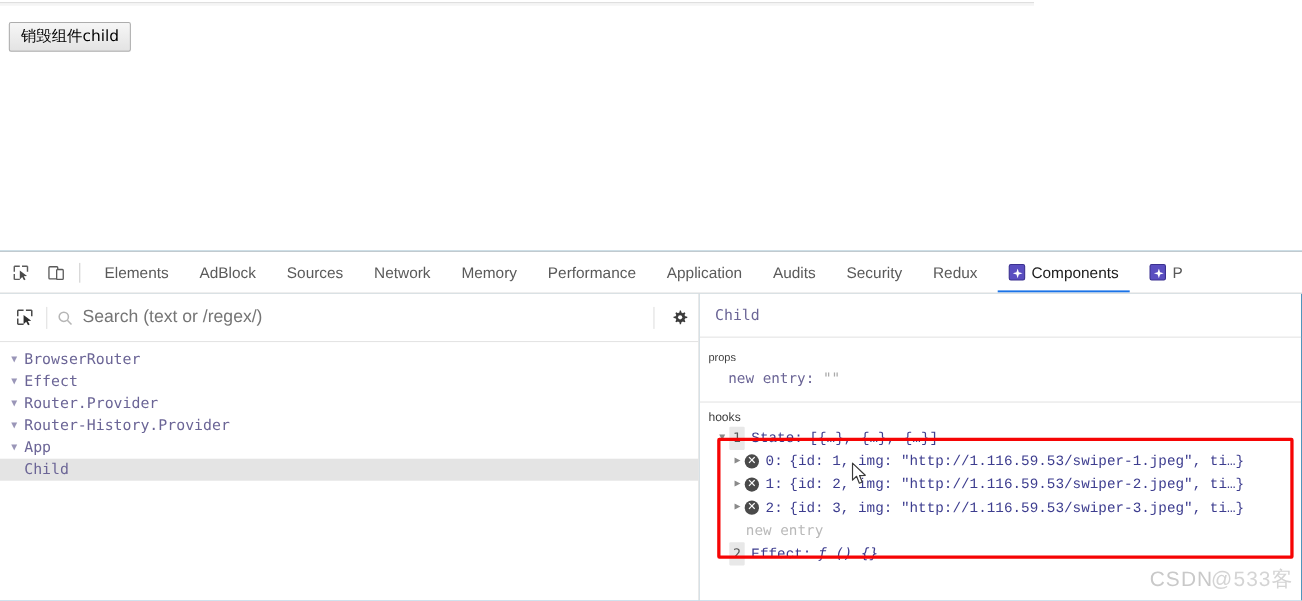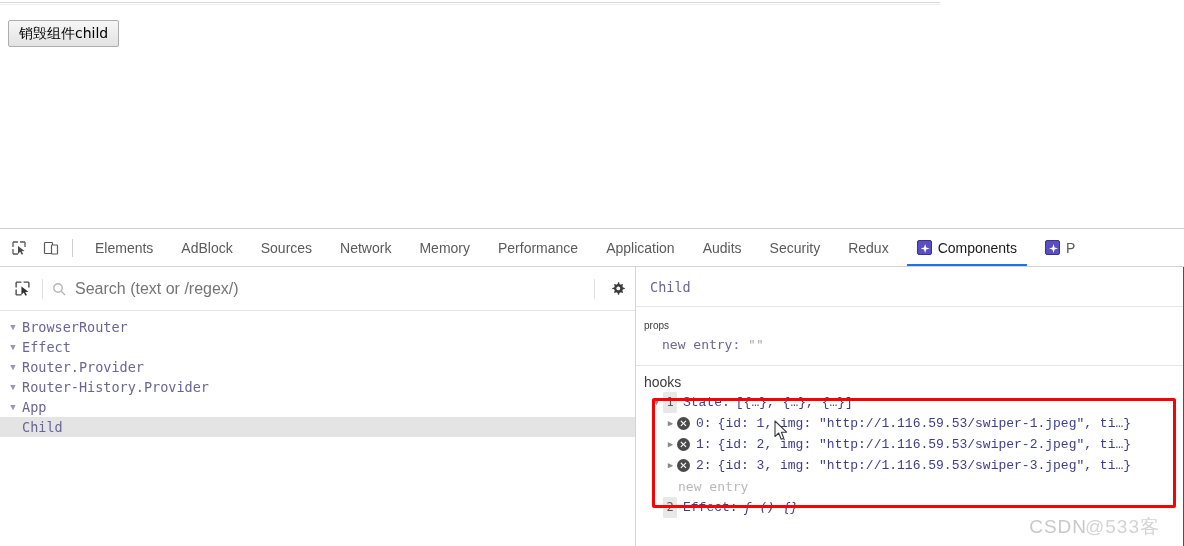--- a/index.html
+++ b/index.html
@@ -147,21 +147,21 @@
   }
   .dp-row {
     font-family:"DejaVu Sans Mono", monospace;
     font-size:13px; line-height:20px; padding-left:26px; color:#6b6596;
     white-space:nowrap;
   }
   .k { color:#6b6596; }
   .strval { color:#a9a9a9; }
 
   .hooks-title {
-    font-size:14px; color:#3c3c3c; padding-left:8px; padding-top:8px;
+    font-size:11px; color:#3c3c3c; padding-left:8px; padding-top:8px;
     font-family:"Liberation Sans", sans-serif;
   }
   .hook-row {
     font-family:"DejaVu Sans Mono", monospace;
     font-size:13px; line-height:21px; color:#3d3d8f;
     white-space:nowrap; display:flex; align-items:center;
   }
   .hook-idx {
     display:inline-block; min-width:14px; text-align:center;
     background:#e8e8e8; color:#555; margin-right:6px; font-size:12px;
@@ -186,21 +186,21 @@
     border-radius:2px;
     pointer-events:none;
     z-index:40;
   }
 
   
   .cursor { position:absolute; left:774px; top:420px; z-index:50; pointer-events:none; }
 
   
   .watermark {
-    position:absolute; right:24px; bottom:6px;
+    position:absolute; right:8px; bottom:6px;
     font-size:19px; color:#c9c9c9; letter-spacing:1px;
     font-family:"Liberation Sans", sans-serif;
     z-index:45; white-space:nowrap;
   }
   .watermark .wm2 { color:#d4d4d4; margin-left:-2px; }
 </style>
 </head>
 <body>
 
 <div id="app">

